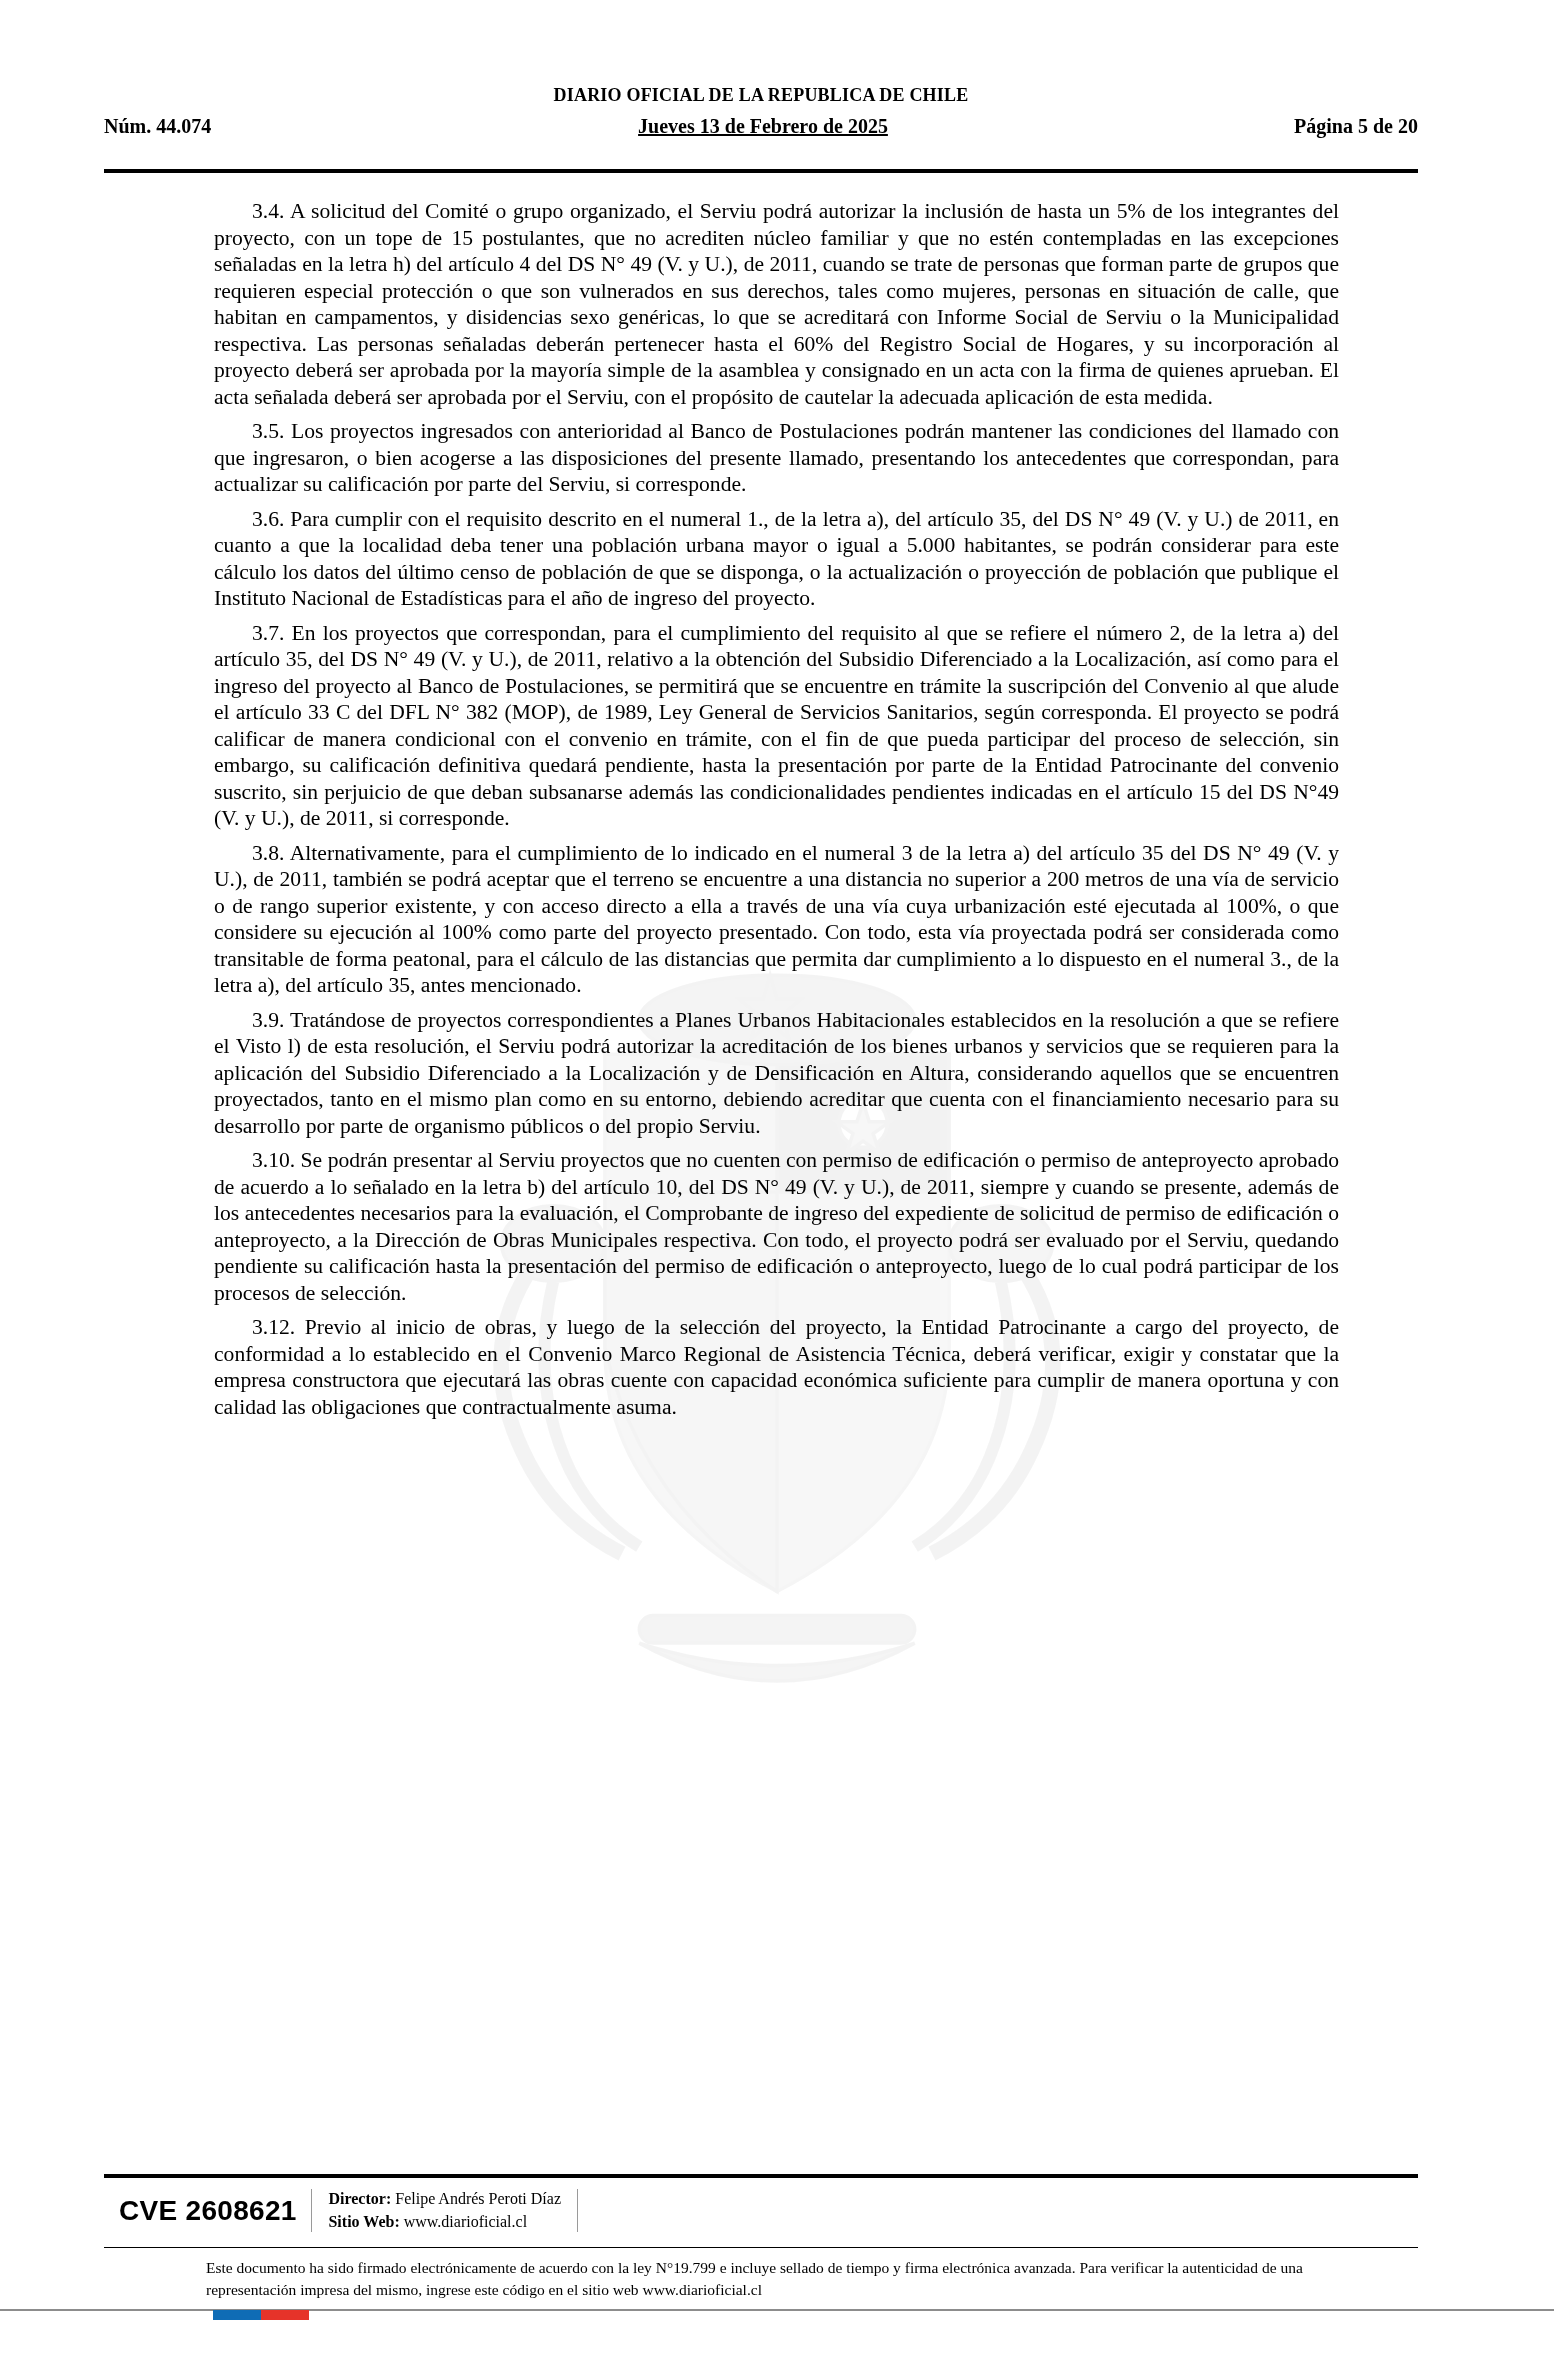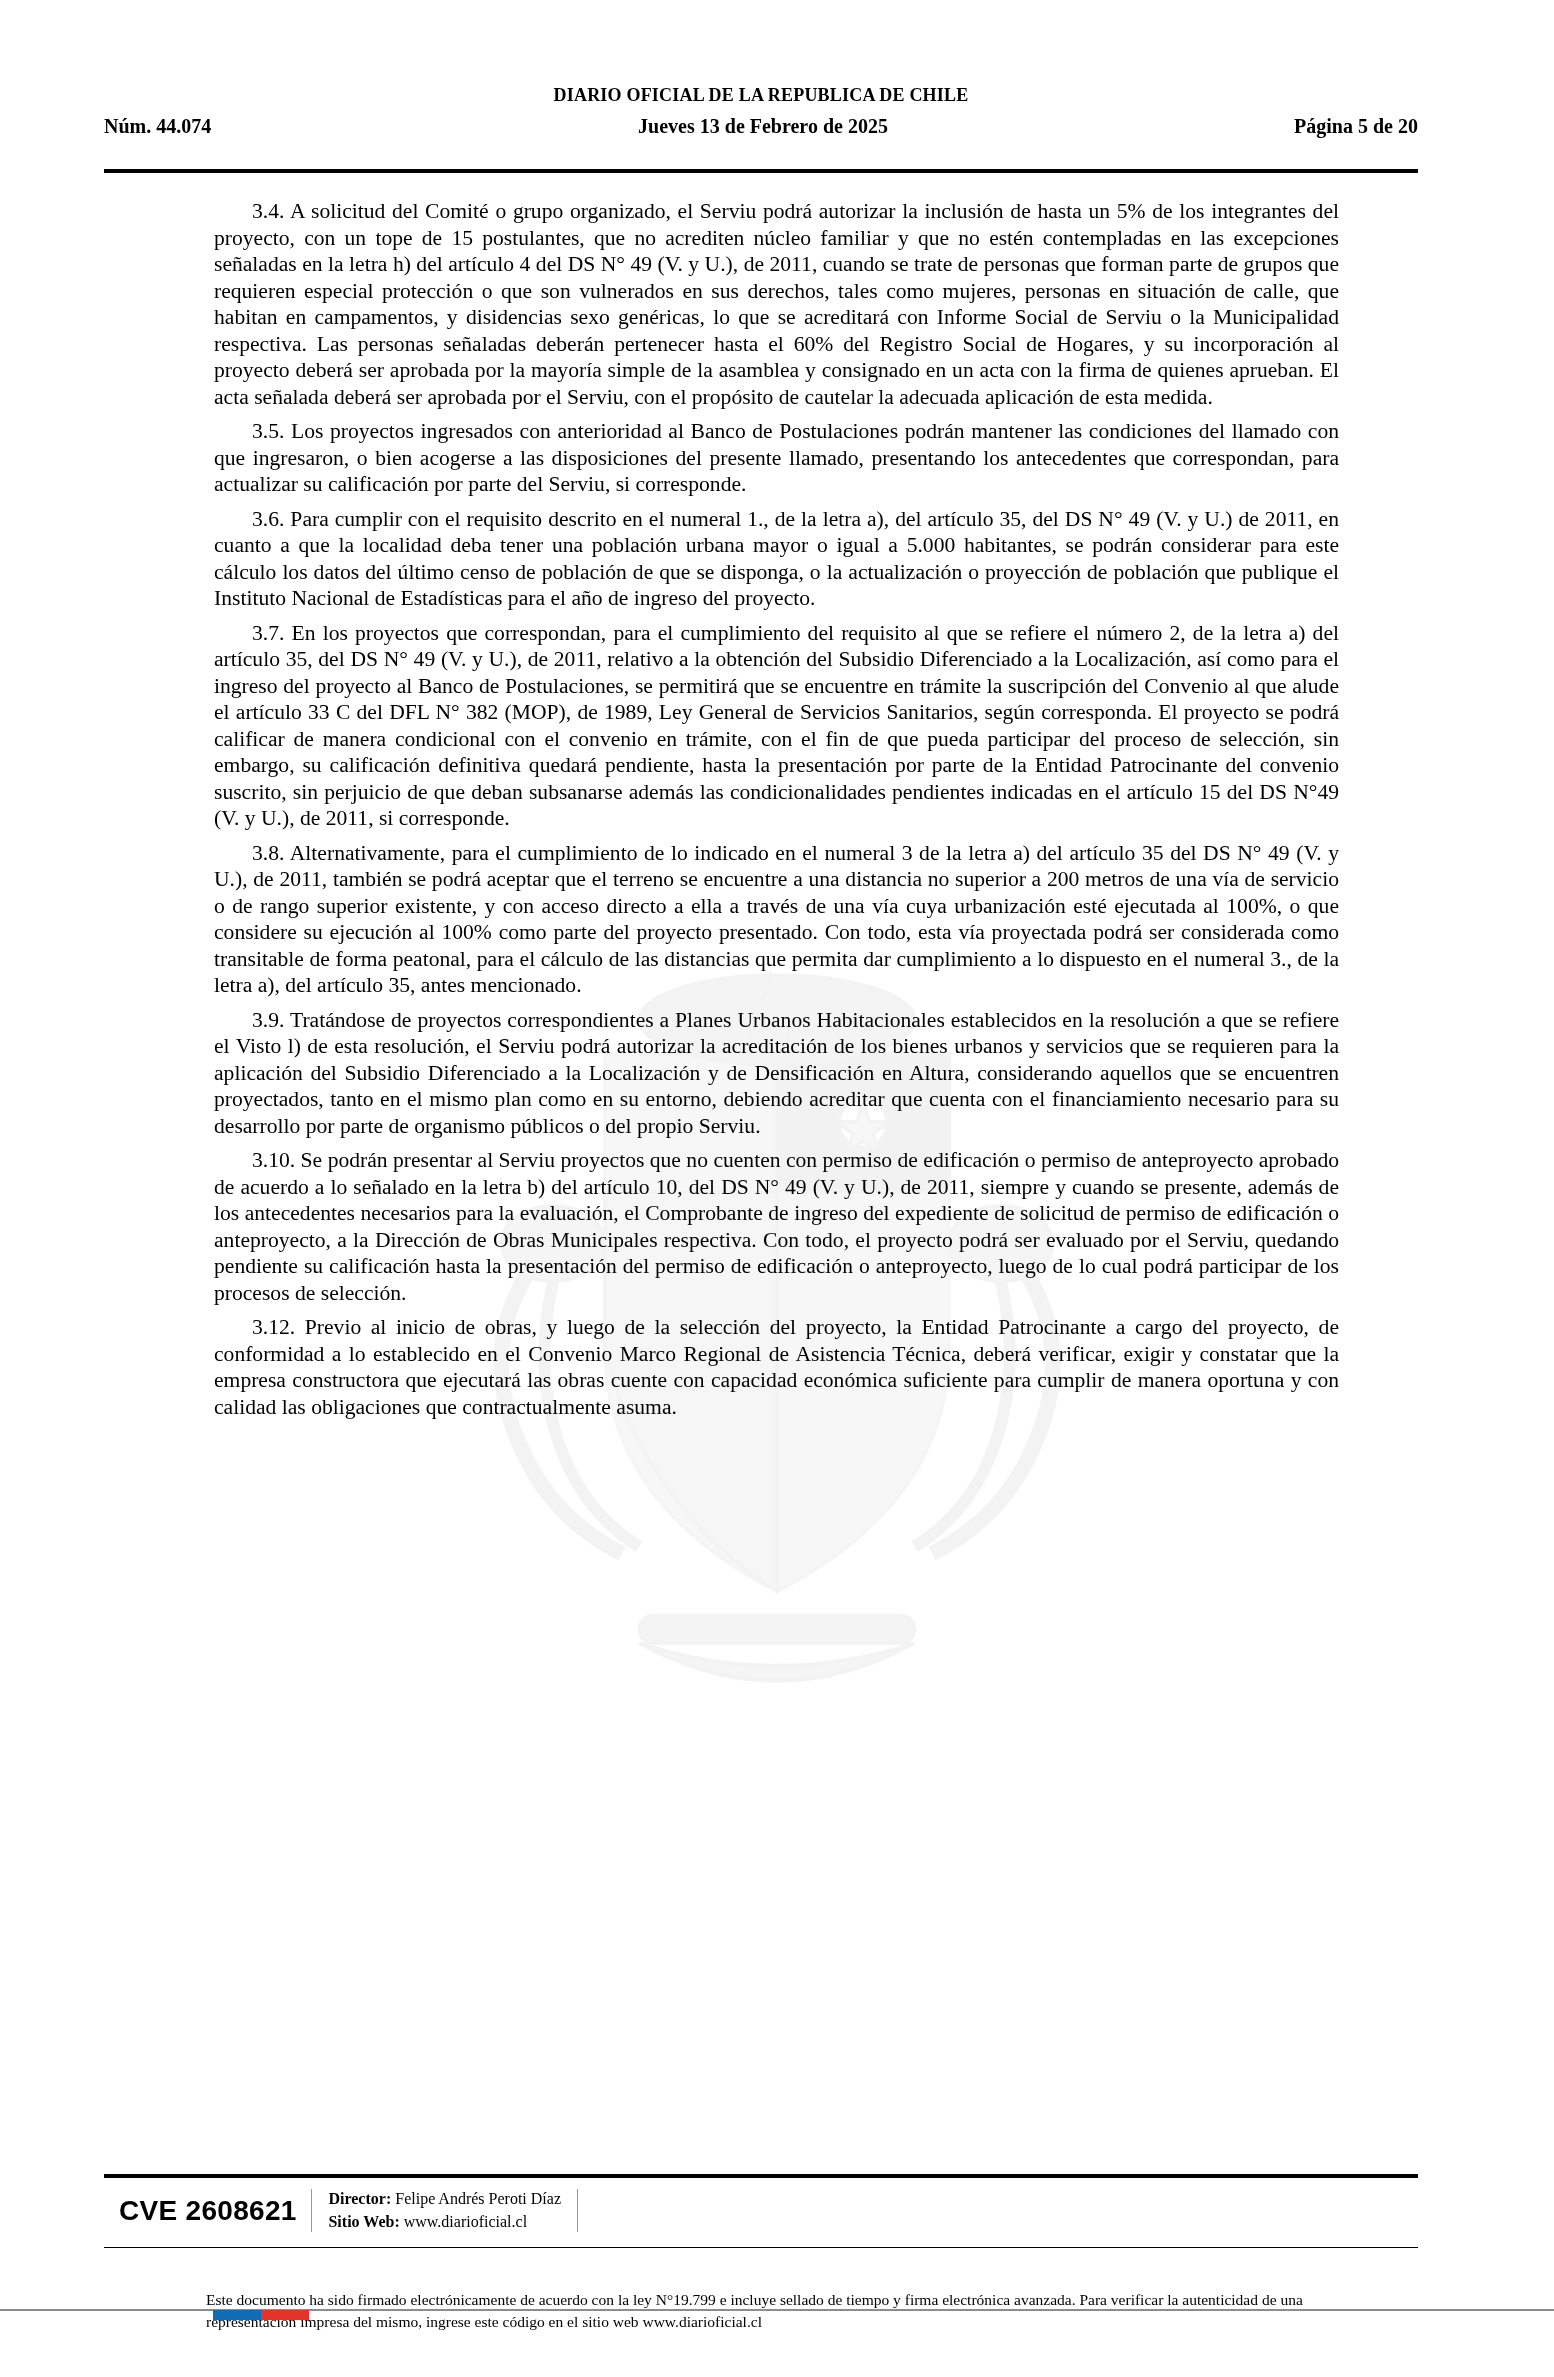--- a/index.html
+++ b/index.html
@@ -56,20 +56,21 @@
     font-size: 20px;
     margin-top: 8.5px;
     position: relative;
     gap: 16px;
   }
   .header-num  { flex: 0 0 auto; }
   .header-date {
     position: absolute;
     left: 4px; right: 0;
     text-align: center;
+    text-decoration: underline;
   }
   .header-page { flex: 0 0 auto; margin-left: auto; }
 
   .rule-thick {
     position: absolute;
     left: 104px;
     top: 169px;
     width: 1314px;
     height: 4.3px;
     background: #000000;
@@ -150,21 +151,20 @@
 
   .disclaimer {
     position: absolute;
     left: 206px;
     top: 2257px;
     width: 1170px;
     font-size: 15.5px;
     line-height: 22px;
     text-align: left;
     z-index: 2;
-    margin-top: 32px;
   }
 
   .bottom-rule {
     position: absolute;
     left: 0px;
     top: 2309px;
     width: 1554px;
     height: 2.4px;
     background: #8c8c8c;
     z-index: 2;

